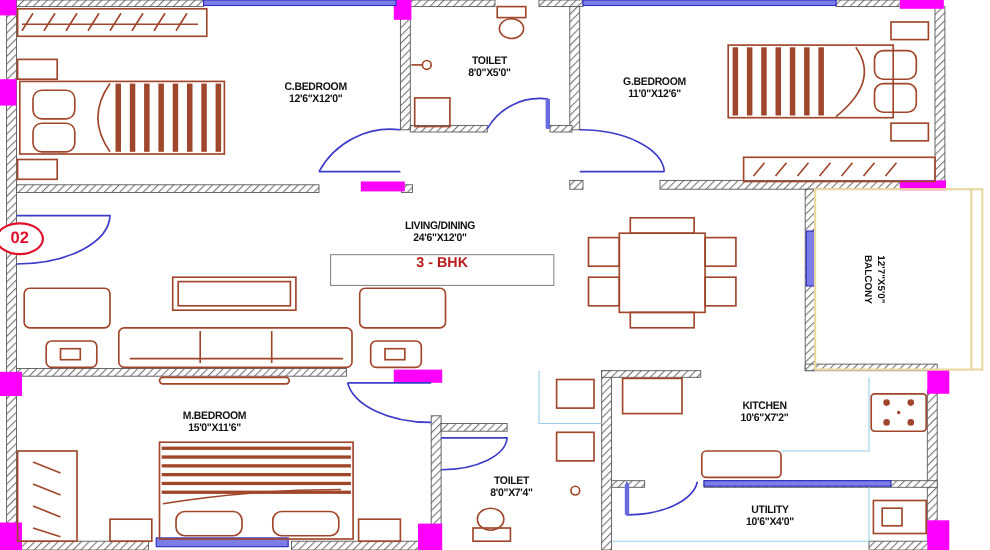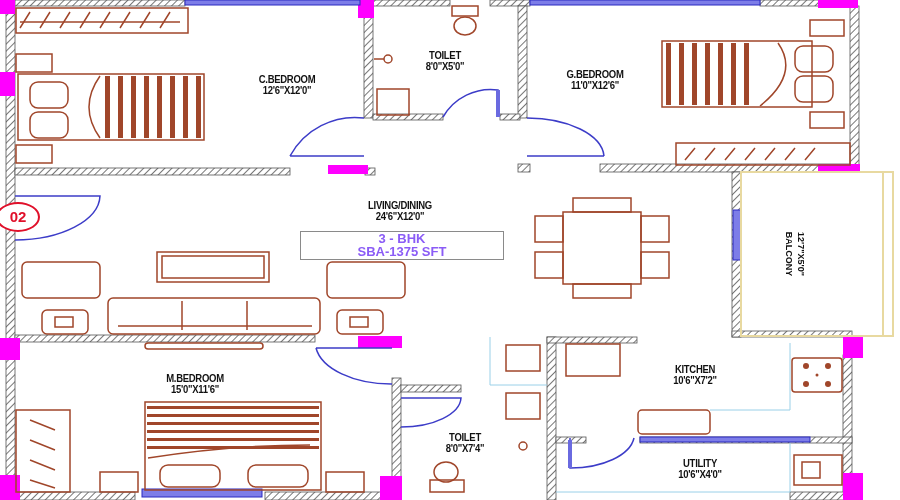--- a/index.html
+++ b/index.html
@@ -1,20 +1,20 @@
 <!DOCTYPE html>
 <html><head>
 <meta charset="utf-8">
 <style>
   html,body{margin:0;padding:0;background:#ffffff;}
   body{width:900px;height:500px;overflow:hidden;position:relative;font-family:"Liberation Sans",sans-serif;}
   #plan{position:absolute;left:0;top:0;width:900px;height:500px;}
   .lbl{position:absolute;font-family:"Liberation Sans",sans-serif;font-weight:bold;color:#111;text-align:center;line-height:11px;font-size:10px;letter-spacing:-0.3px;transform:scaleX(0.95);}
   .lbl span{display:block;}
-  .bhk{position:absolute;left:300px;top:231px;width:202px;height:27px;border:1.5px solid #8a8a8a;background:#fff;color:#8b5cf6;font-family:"Liberation Sans",sans-serif;font-weight:bold;text-align:center;font-size:13px;line-height:13px;}
+  .bhk{position:absolute;left:300px;top:231px;width:202px;height:27px;border:1.5px solid #8a8a8a;background:#fff;color:#b91c1c;font-family:"Liberation Sans",sans-serif;font-weight:bold;text-align:center;font-size:13px;line-height:13px;}
   .bhk span{display:block;}
   .tag{position:absolute;left:-4px;top:202px;width:40px;height:26px;border:2px solid #e0102a;border-radius:50%;color:#e0102a;font-weight:bold;font-size:15px;line-height:26px;text-align:center;font-family:"Liberation Sans",sans-serif;background:#fff;}
   .balc{position:absolute;left:775px;top:225px;width:60px;height:60px;}
   .balc span{position:absolute;display:block;white-space:nowrap;font-weight:bold;font-size:9px;color:#111;transform-origin:center;transform:rotate(90deg);}
 </style>
 </head>
 <body>
 
 <svg id="plan" viewBox="0 0 900 500" width="900" height="500" xmlns="http://www.w3.org/2000/svg">
   <defs>
@@ -251,21 +251,20 @@
 <div class="lbl" style="left:530px;top:69px;width:130px;">
   <span>G.BEDROOM</span>
   <span>11'0"X12'6"</span>
 </div>
 <div class="lbl" style="left:330px;top:200px;width:140px;">
   <span>LIVING/DINING</span>
   <span>24'6"X12'0"</span>
 </div>
 <div class="bhk">
   <span>3 - BHK</span>
-  <span>SBA-1375 SFT</span>
 </div>
 <div class="tag">02</div>
 <div class="balc">
   <span style="left:-8px;top:24px;">BALCONY</span>
   <span style="left:4px;top:24px;">12'7"X5'0"</span>
 </div>
 <div class="lbl" style="left:130px;top:373px;width:130px;">
   <span>M.BEDROOM</span>
   <span>15'0"X11'6"</span>
 </div>

